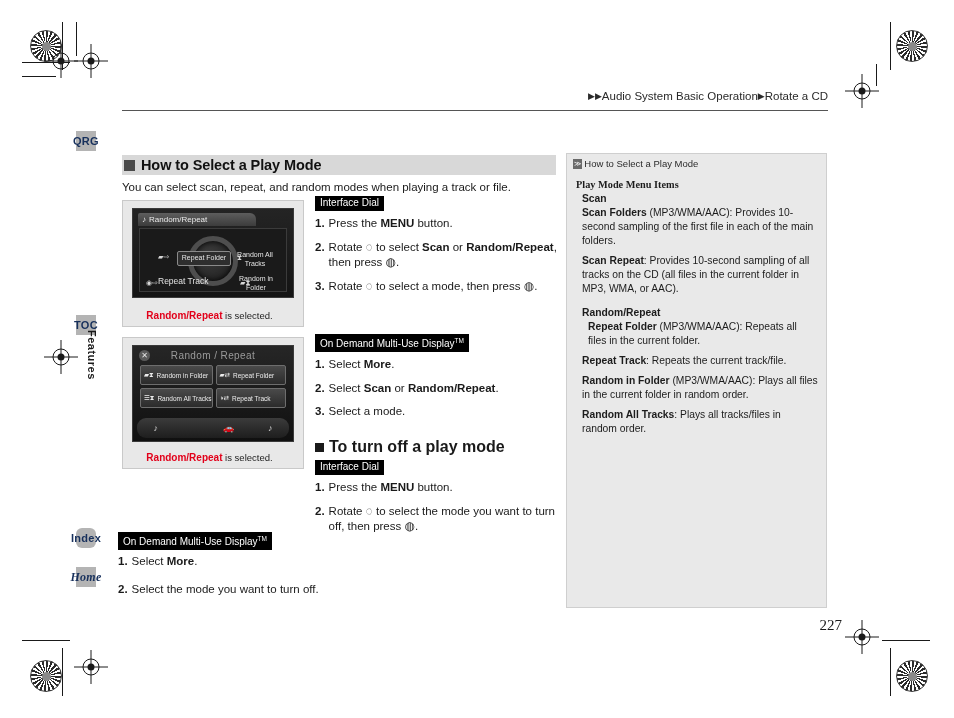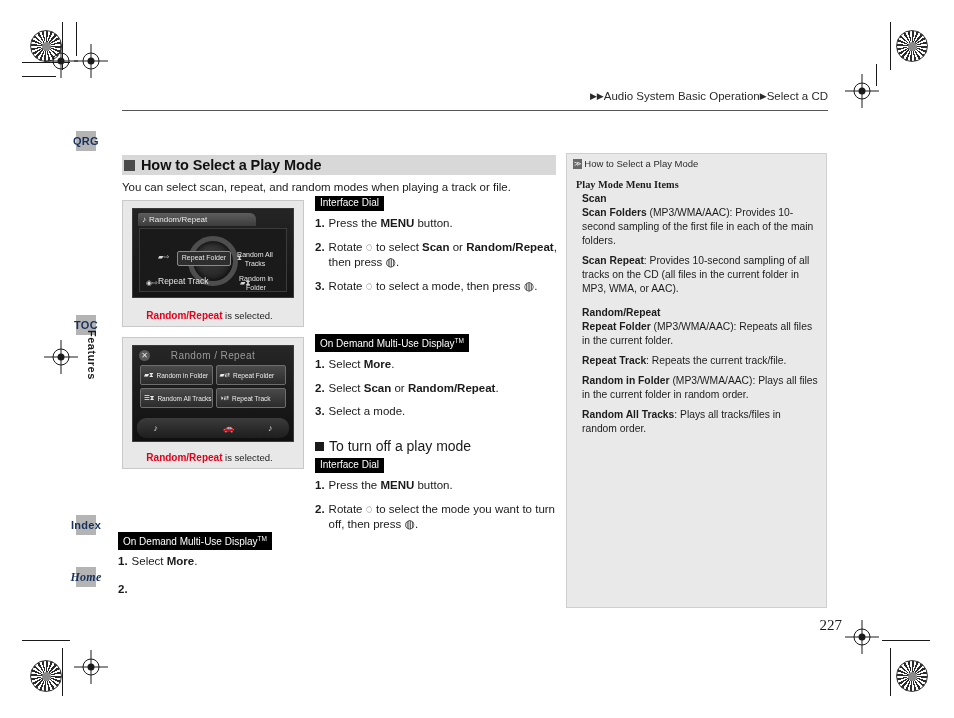--- a/index.html
+++ b/index.html
@@ -129,21 +129,21 @@
   .proc{position:absolute;left:315px;width:250px;font-size:11.5px;color:#1a1a1a;}
   .badge{
     display:inline-block;background:#000000;color:#fff;
     font-size:10px;padding:1px 5px 2px;line-height:12px;white-space:nowrap;
   }
   .badge sup{font-size:6.5px;vertical-align:super;}
   .step{display:flex;gap:4px;margin-top:8px;line-height:15.5px;}
   .step .n{font-weight:bold;flex:0 0 auto;}
   .step b{font-weight:bold;}
   .glyph{font-size:12px;letter-spacing:0;}
-  .subhead{display:flex;align-items:center;gap:5px;font-size:14px;font-weight:normal;}
+  .subhead{display:flex;align-items:center;gap:5px;font-size:16px;font-weight:bold;}
   .subhead .sq{width:9px;height:9px;background:#1a1a1a;display:inline-block;}
 
   
   .panel{
     position:absolute;left:566px;top:153px;width:261px;height:455px;
     background:#e9e9e9;border:1px solid #cfcfcf;box-sizing:border-box;
   }
   .panel-head{
     position:absolute;left:0;top:0;display:flex;align-items:flex-start;gap:2px;
     padding:4px 6px 0;font-size:9.5px;color:#2b2b2b;
@@ -225,28 +225,28 @@
   <div class="cropline" style="left:22px;top:76px;width:34px;height:1px;"></div>
   <div class="cropline" style="left:890px;top:22px;width:1px;height:48px;"></div>
   <div class="cropline" style="left:876px;top:64px;width:1px;height:22px;"></div>
   <div class="cropline" style="left:62px;top:648px;width:1px;height:48px;"></div>
   <div class="cropline" style="left:890px;top:648px;width:1px;height:48px;"></div>
   <div class="cropline" style="left:22px;top:640px;width:48px;height:1px;"></div>
   <div class="cropline" style="left:882px;top:640px;width:48px;height:1px;"></div>
 
 
   <div class="breadcrumb">
-    <span class="arw">▶▶</span><span>Audio System Basic Operation</span><span class="arw">▶</span><span>Select a CD</span>
+    <span class="arw">▶▶</span><span>Audio System Basic Operation</span><span class="arw">▶</span><span>Rotate a CD</span>
   </div>
   <div class="rule"></div>
 
   <div class="tab" style="left:76px;top:131px;">QRG</div>
   <div class="tab" style="left:76px;top:315px;">TOC</div>
   <div class="vtab">Features</div>
-  <div class="tab" style="left:76px;top:515px;">Index</div>
+  <div class="tab" style="left:76px;top:528px;border-radius:6px;">Index</div>
   <div class="tab home" style="left:76px;top:567px;">Home</div>
 
   <div class="headbar">
     <span class="sq"></span>
     <span class="htxt">How to Select a Play Mode</span>
   </div>
   <div class="intro">You can select scan, repeat, and random modes when playing a track or file.</div>
 
   <div class="figwrap fig1">
     <div class="screen">
@@ -356,35 +356,36 @@
   </div>
 
   <div class="proc" style="left:118px;top:532px;width:300px;">
     <span class="badge" style="margin-left:0;"><span>On Demand Multi-Use Display</span><sup>TM</sup></span>
     <div class="step" style="margin-top:4px;">
       <span class="n">1.</span>
       <span><span>Select </span><b>More</b><span>.</span></span>
     </div>
     <div class="step" style="margin-top:12px;">
       <span class="n">2.</span>
+      <span>Select the mode you want to turn off.</span>
     </div>
   </div>
 
   <div class="panel">
     <div class="panel-head">
       <span class="dblarrow">≫</span>
       <span>How to Select a Play Mode</span>
     </div>
     <div class="panel-body">
       <p class="tight" style="font-family:Liberation Serif, serif;"><b>Play Mode Menu Items</b></p>
       <p class="tight" style="margin-left:6px;"><b>Scan</b></p>
       <p style="margin-left:6px;"><b>Scan Folders</b><span> (MP3/WMA/AAC): Provides 10-second sampling of the first file in each of the main folders.</span></p>
       <p style="margin-left:6px;"><b>Scan Repeat</b><span>: Provides 10-second sampling of all tracks on the CD (all files in the current folder in MP3, WMA, or AAC).</span></p>
       <p class="tight" style="margin-left:6px;margin-top:10px;"><b>Random/Repeat</b></p>
-      <p style="margin-left:6px;"><b>Repeat Folder</b><span> (MP3/WMA/AAC): Repeats all files in the current folder.</span></p>
+      <p style="margin-left:12px;"><b>Repeat Folder</b><span> (MP3/WMA/AAC): Repeats all files in the current folder.</span></p>
       <p style="margin-left:6px;"><b>Repeat Track</b><span>: Repeats the current track/file.</span></p>
       <p style="margin-left:6px;"><b>Random in Folder</b><span> (MP3/WMA/AAC): Plays all files in the current folder in random order.</span></p>
       <p style="margin-left:6px;"><b>Random All Tracks</b><span>: Plays all tracks/files in random order.</span></p>
     </div>
   </div>
 
   <div class="pageno">227</div>
 </div>
 
 </body></html>

